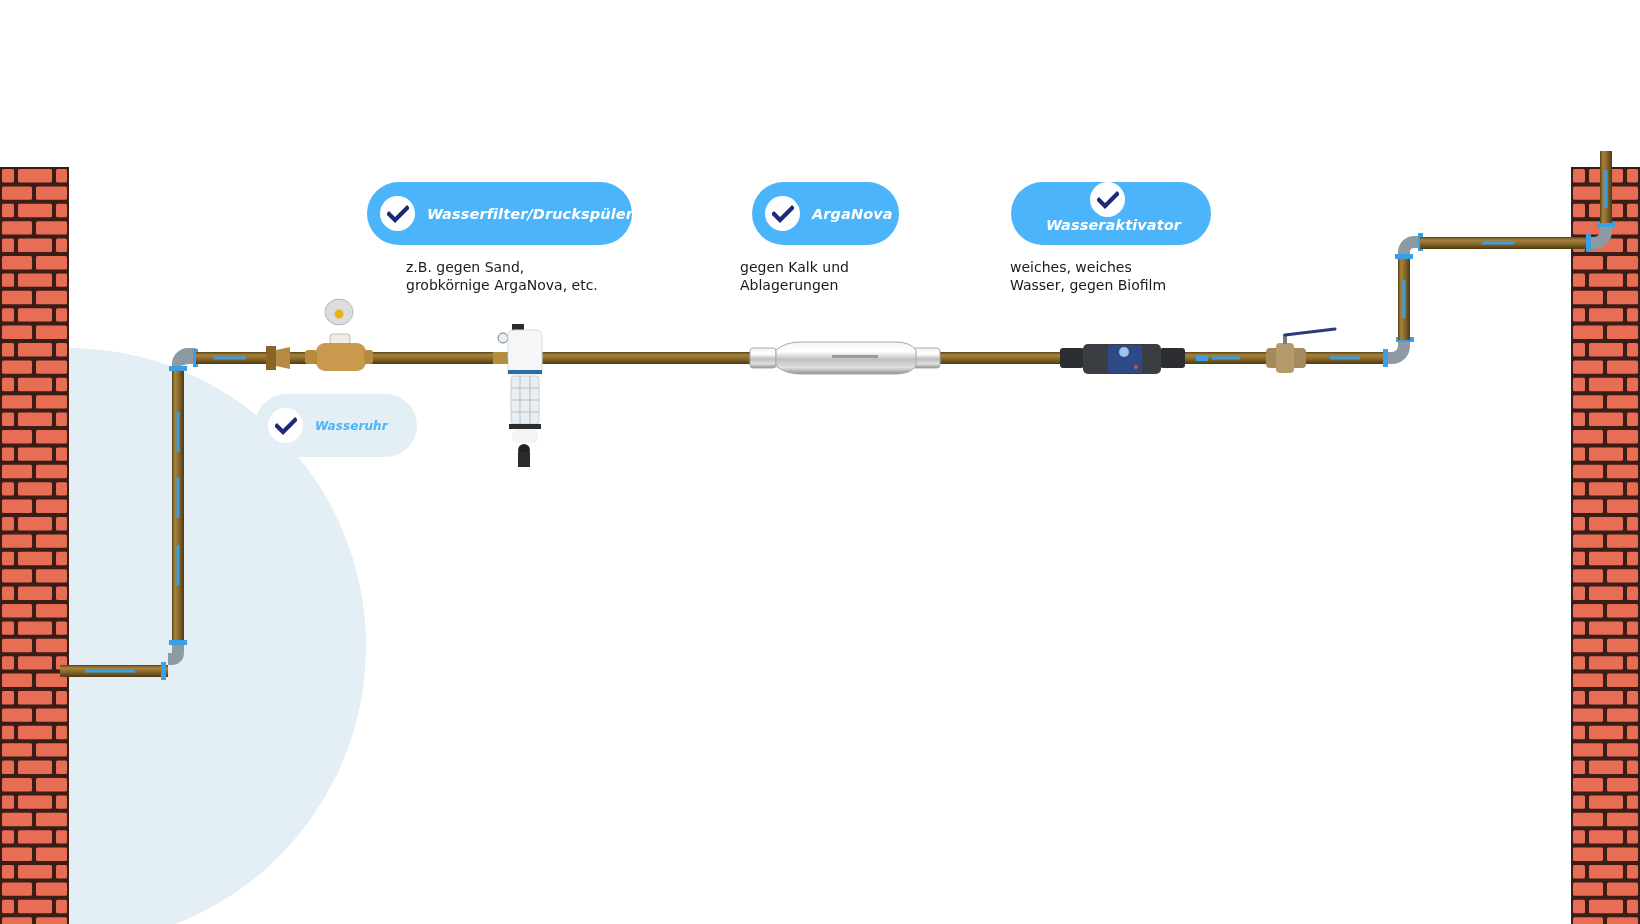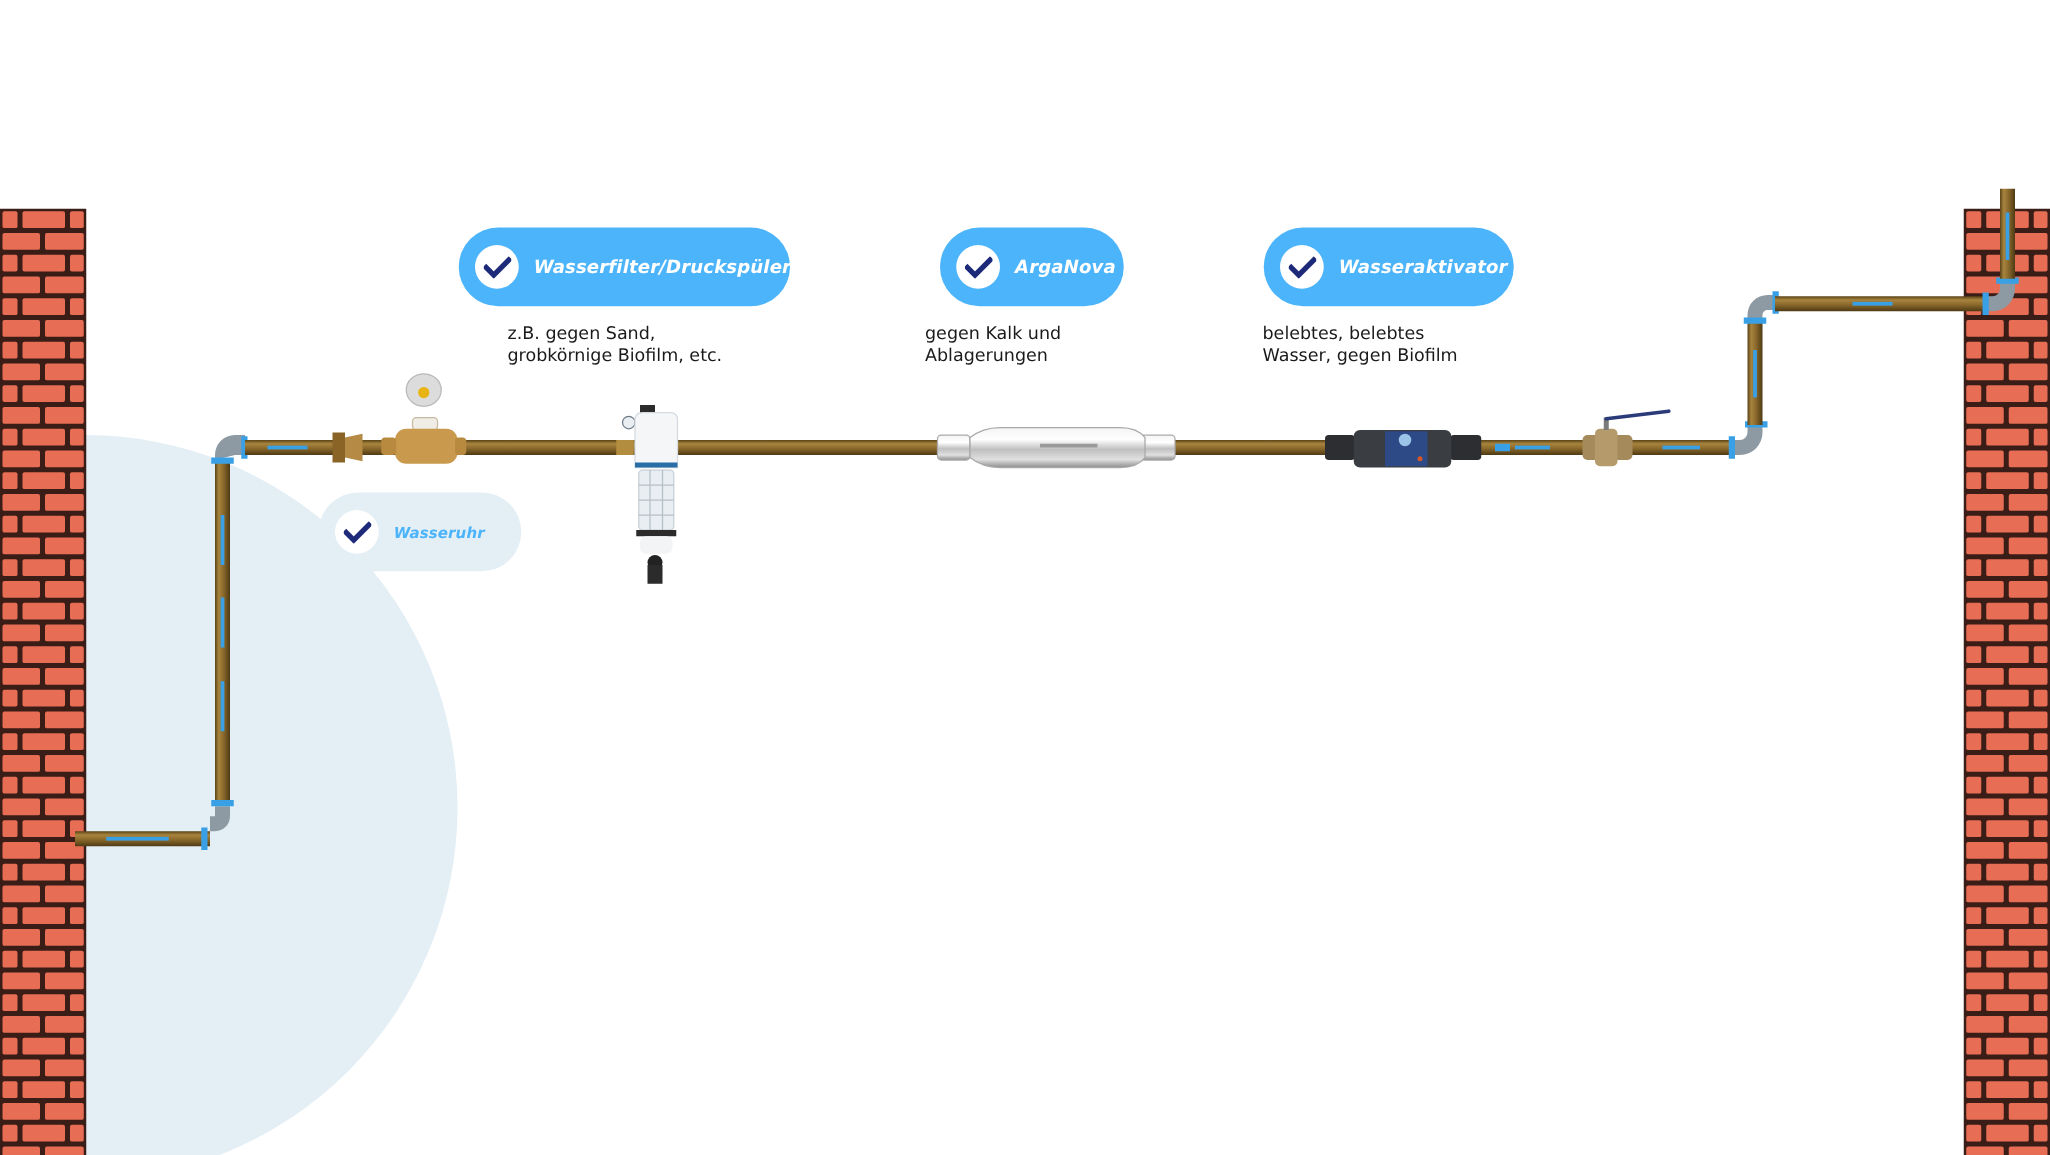--- a/index.html
+++ b/index.html
@@ -434,40 +434,40 @@
 <div class="pill" style="left:367px; top:182px; width:265px;">
   <span class="check">
     <svg width="22" height="18" viewBox="0 0 22 18">
         <path d="M2 9 L8 15 L20 3" fill="none" stroke="#1d2a7a" stroke-width="4.2" stroke-linecap="square"></path>
       </svg>
   </span>
   <span class="pill-label">Wasserfilter/Druckspüler</span>
 </div>
 <div class="desc" style="left:406px; top:258px; width:200px;">
   <div>z.B. gegen Sand,</div>
-  <div>grobkörnige Biofilm, etc.</div>
+  <div>grobkörnige ArgaNova, etc.</div>
 </div>
 
 <div class="pill" style="left:752px; top:182px; width:147px;">
   <span class="check">
     <svg width="22" height="18" viewBox="0 0 22 18">
         <path d="M2 9 L8 15 L20 3" fill="none" stroke="#1d2a7a" stroke-width="4.2" stroke-linecap="square"></path>
       </svg>
   </span>
   <span class="pill-label">ArgaNova</span>
 </div>
 <div class="desc" style="left:740px; top:258px; width:200px;">
   <div>gegen Kalk und</div>
   <div>Ablagerungen</div>
 </div>
 
-<div class="pill" style="left:1011px; top:182px; width:200px;">
+<div class="pill" style="left:1011px; top:182px; width:200px;flex-direction:column;">
   <span class="check">
     <svg width="22" height="18" viewBox="0 0 22 18">
         <path d="M2 9 L8 15 L20 3" fill="none" stroke="#1d2a7a" stroke-width="4.2" stroke-linecap="square"></path>
       </svg>
   </span>
   <span class="pill-label">Wasseraktivator</span>
 </div>
 <div class="desc" style="left:1010px; top:258px; width:200px;">
-  <div>belebtes, belebtes</div>
+  <div>weiches, weiches</div>
   <div>Wasser, gegen Biofilm</div>
 </div>
 
 </body></html>

